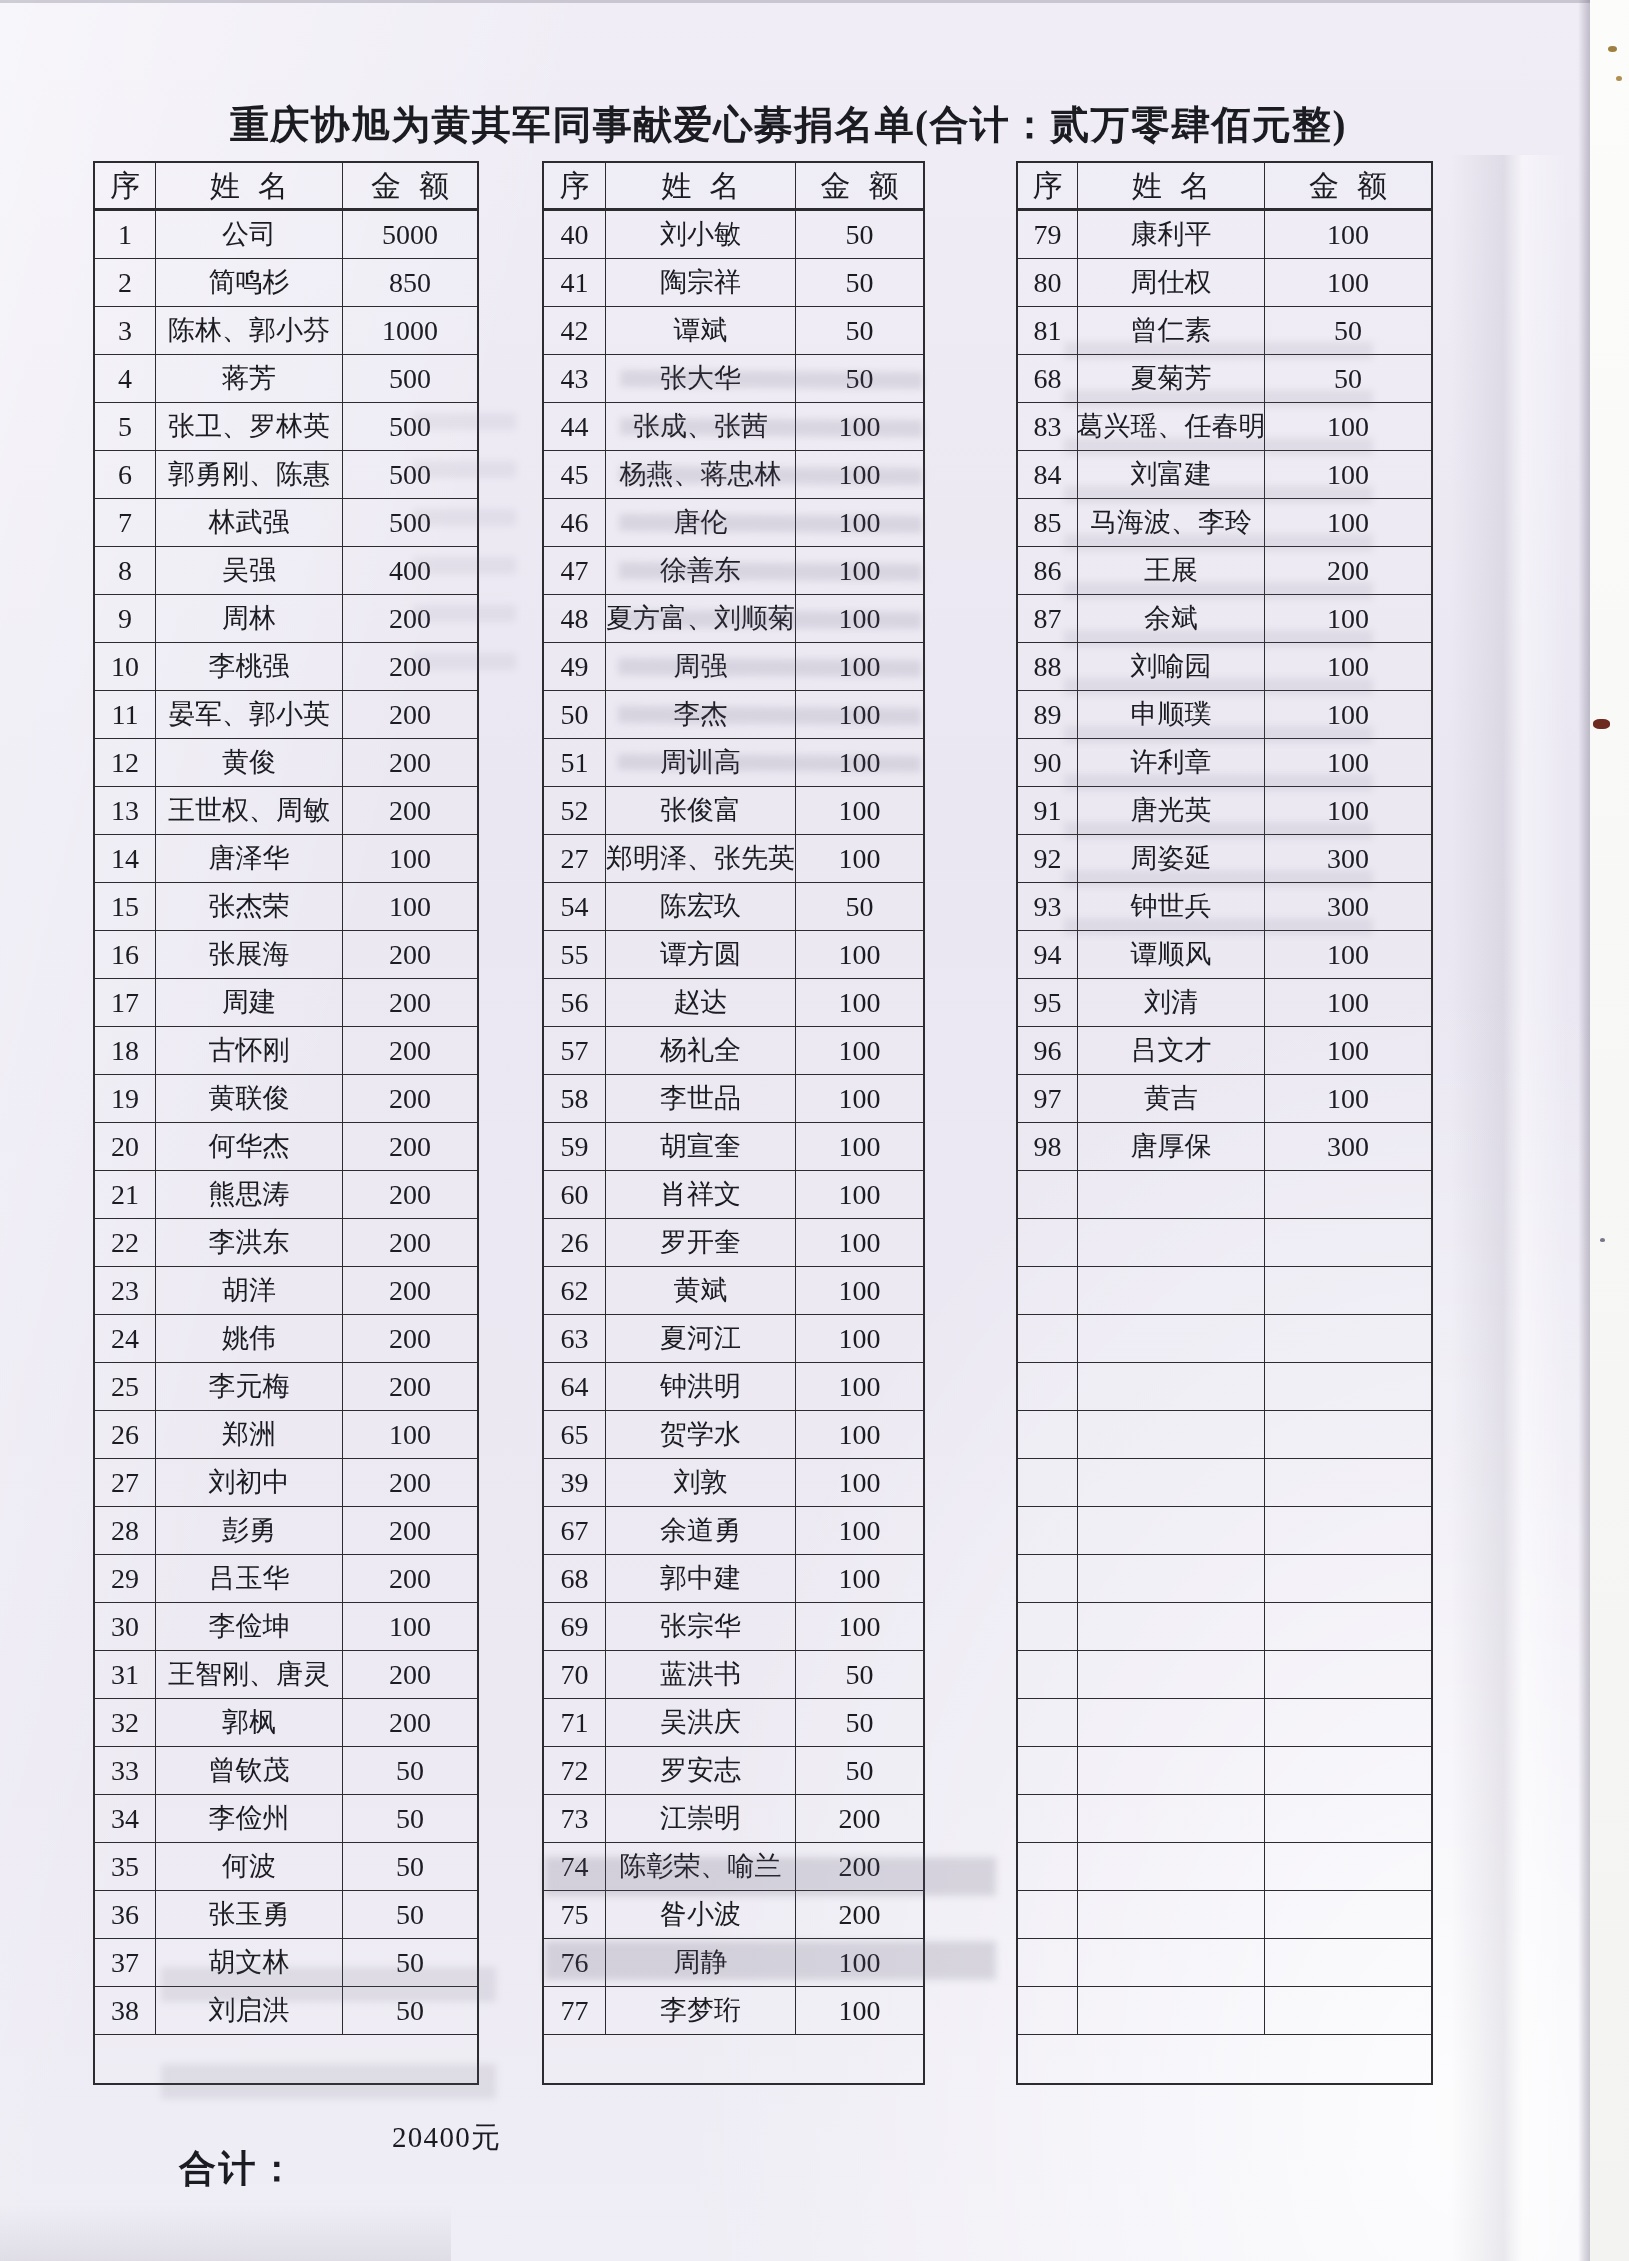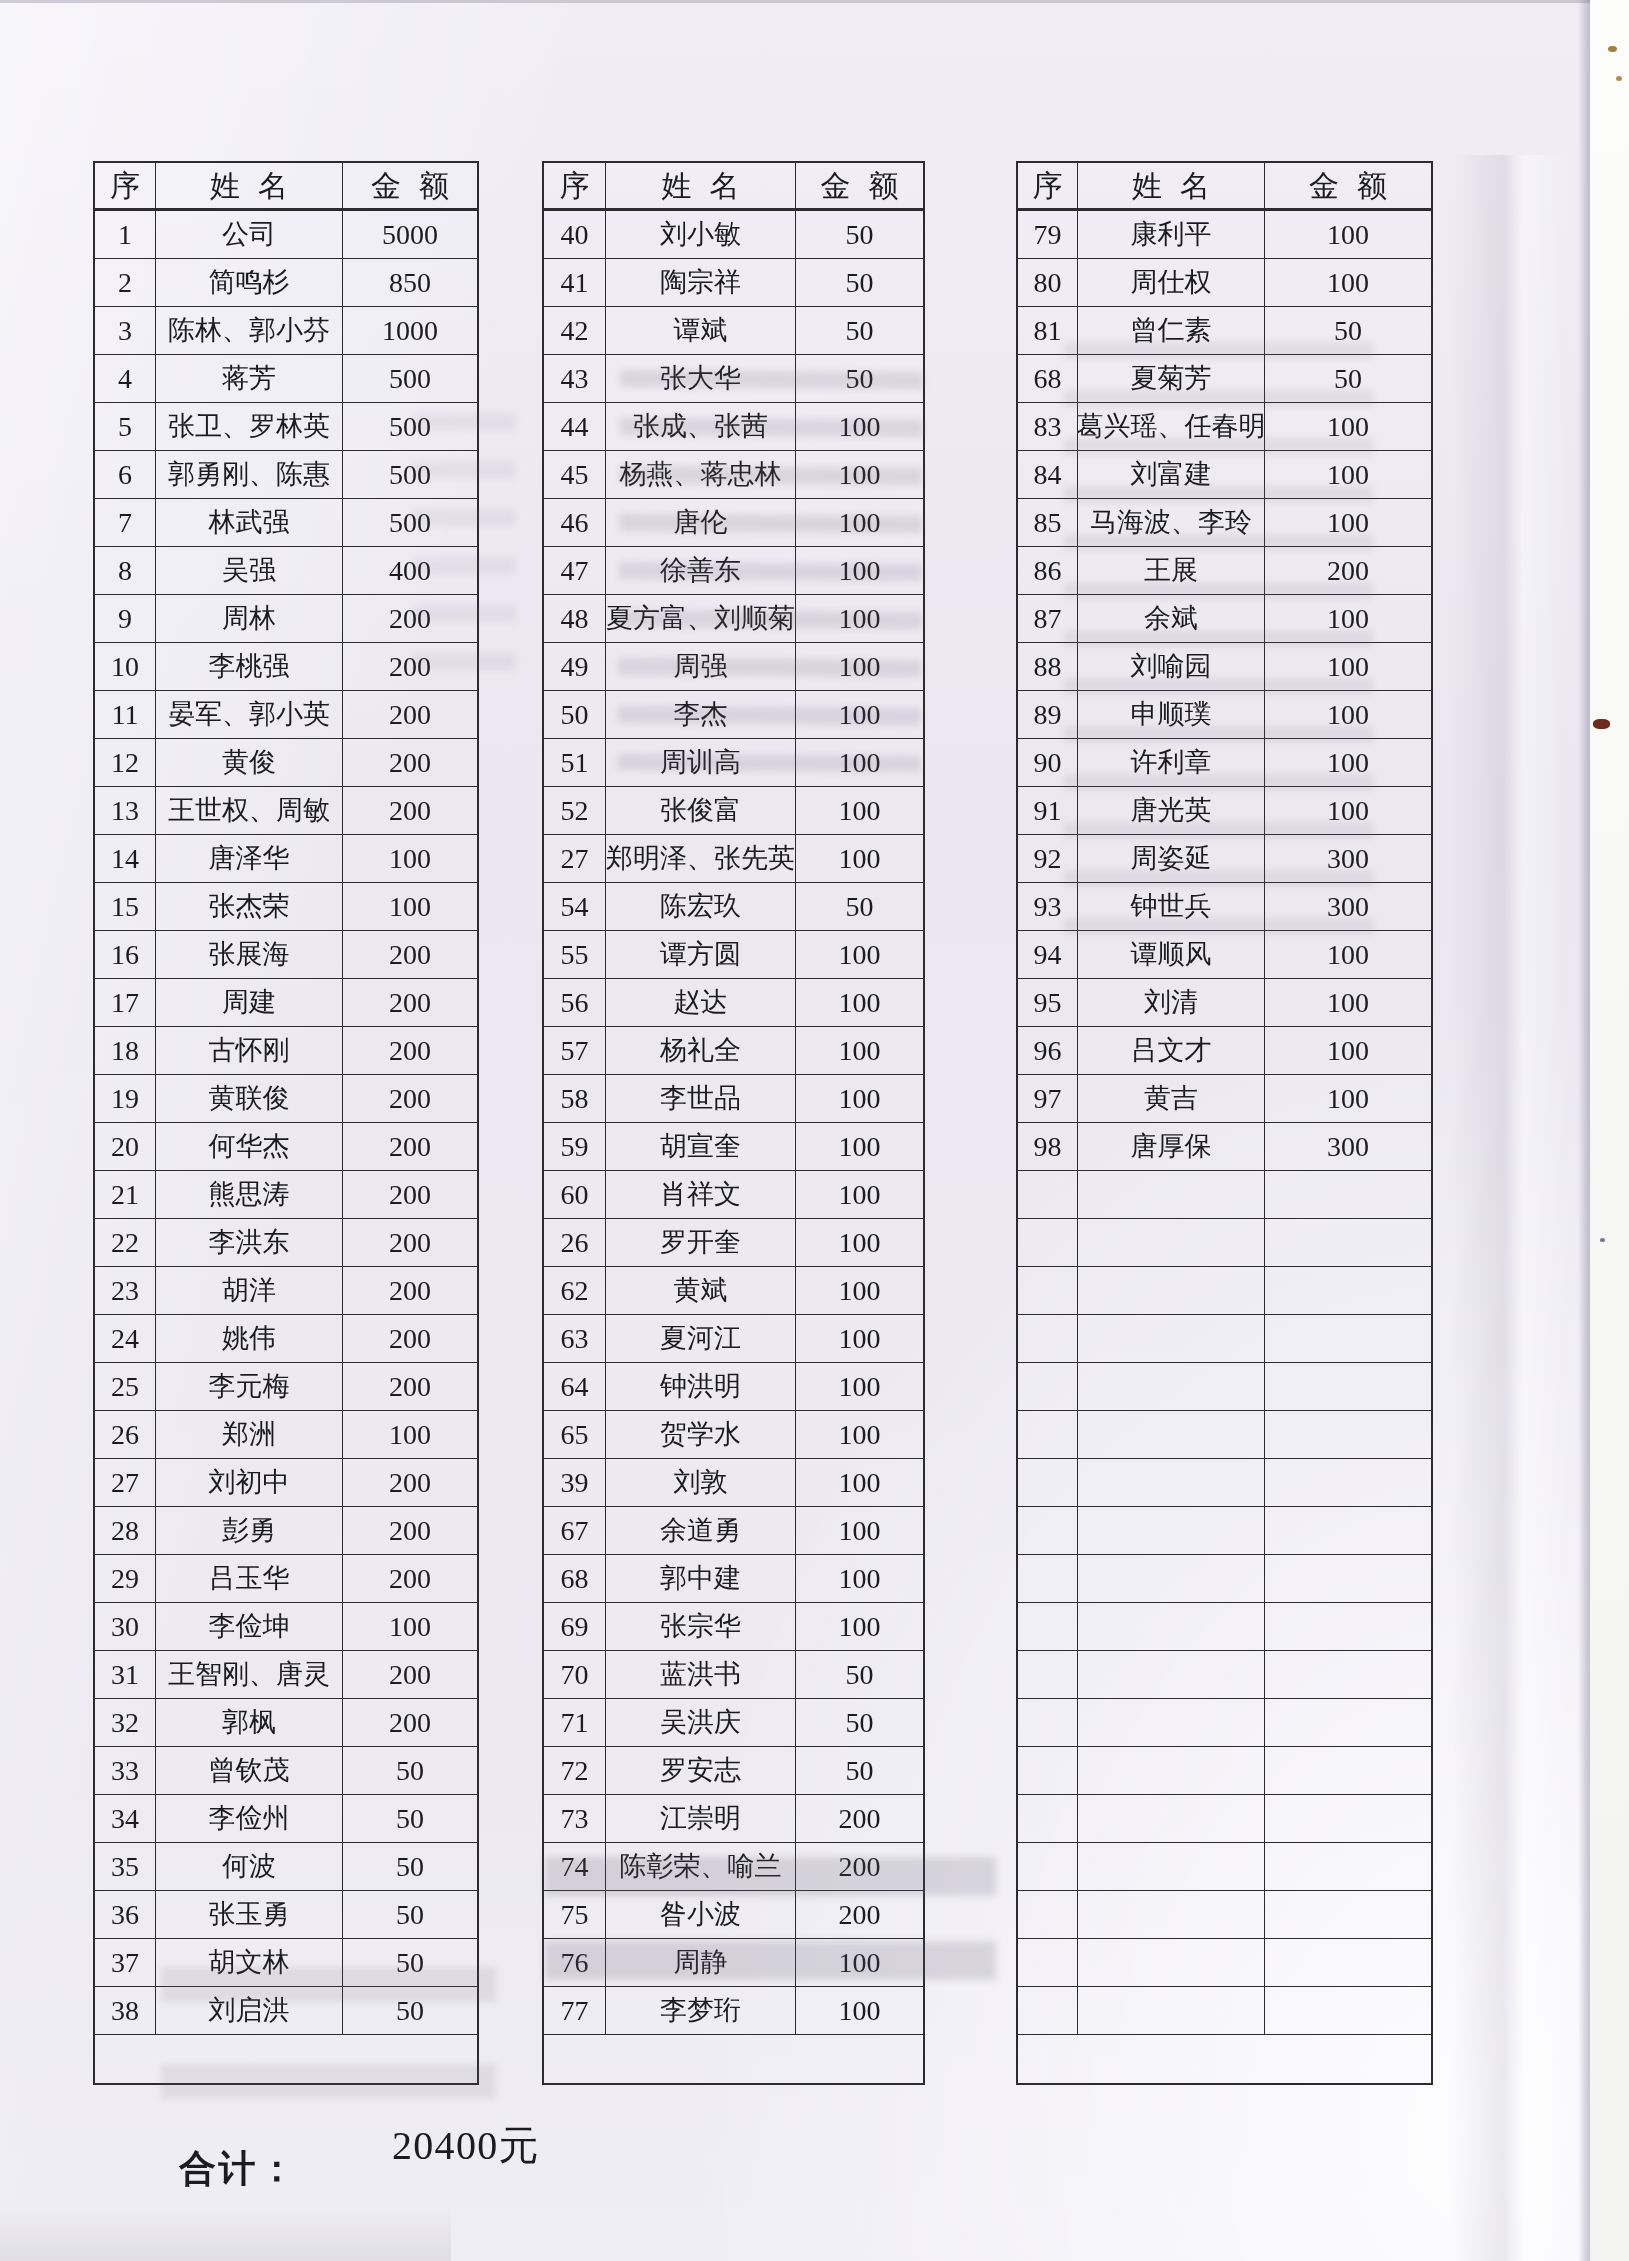--- a/index.html
+++ b/index.html
@@ -47,21 +47,21 @@
     border-right:1.9px solid #2b2b30;border-bottom:1.9px solid #2b2b30;
     font-size:28px;line-height:1;overflow:hidden;white-space:nowrap;
   }
   .cell.c1{font-size:27px;padding:0 1.9px;}
   .cell.c2{border-right:none;}
   .cell.head{font-size:30px;border-bottom-width:3.2px;}
   .cell.head.sp{letter-spacing:0.6em;text-indent:0.6em;}
   .dtable .cell:nth-last-child(-n+3){border-bottom:none;margin-top:48px;}
   
   .footer-label{position:absolute;left:179px;top:2116px;font-size:37px;font-weight:600;letter-spacing:2.6px;margin-top:28px;}
-  .footer-value{position:absolute;left:392px;top:2118px;font-size:40px;letter-spacing:1.3px;}
+  .footer-value{position:absolute;left:392px;top:2118px;font-size:29px;letter-spacing:1.3px;}
   
   .bleed{
     position:absolute;filter:blur(3.9px);opacity:0.55;pointer-events:none;
     background:repeating-linear-gradient(180deg, rgba(112,106,128,0.30) 0px, rgba(112,106,128,0.30) 17px, rgba(112,106,128,0) 17px, rgba(112,106,128,0) 48px);
   }
   .bleed-1{left:619px;top:371px;width:303px;height:400px;transform:rotate(0.4deg);}
   .bleed-2{left:1064px;top:342px;width:309px;height:619px;opacity:0.38;}
   .bleed-3{left:545px;top:1857px;width:451px;height:135px;opacity:0.5;
     background:repeating-linear-gradient(180deg, rgba(96,92,114,0.38) 0px, rgba(96,92,114,0.38) 39px, rgba(96,92,114,0) 39px, rgba(96,92,114,0) 84px);}
   .bleed-4{left:161px;top:1967px;width:335px;height:168px;opacity:0.35;
@@ -81,20 +81,21 @@
   .speck-3{left:1616px;top:76px;width:5.8px;height:5.2px;background:#b09050;}
   .speck-4{left:1600px;top:1238px;width:5.2px;height:3.9px;background:#7a7688;}
 </style>
 </head>
 <body>
 
 <div class="page">
   <div class="paper"></div>
   <div class="scan-top-edge"></div>
 
+  <div class="title">重庆协旭为黄其军同事献爱心募捐名单(合计：贰万零肆佰元整)</div>
 
   <div class="dtable t0">
       <div class="cell head c0">序</div>
       <div class="cell head c1 sp">姓名</div>
       <div class="cell head c2 sp">金额</div>
       <div class="cell c0">1</div>
       <div class="cell c1">公司</div>
       <div class="cell c2">5000</div>
       <div class="cell c0">2</div>
       <div class="cell c1">简鸣杉</div>

